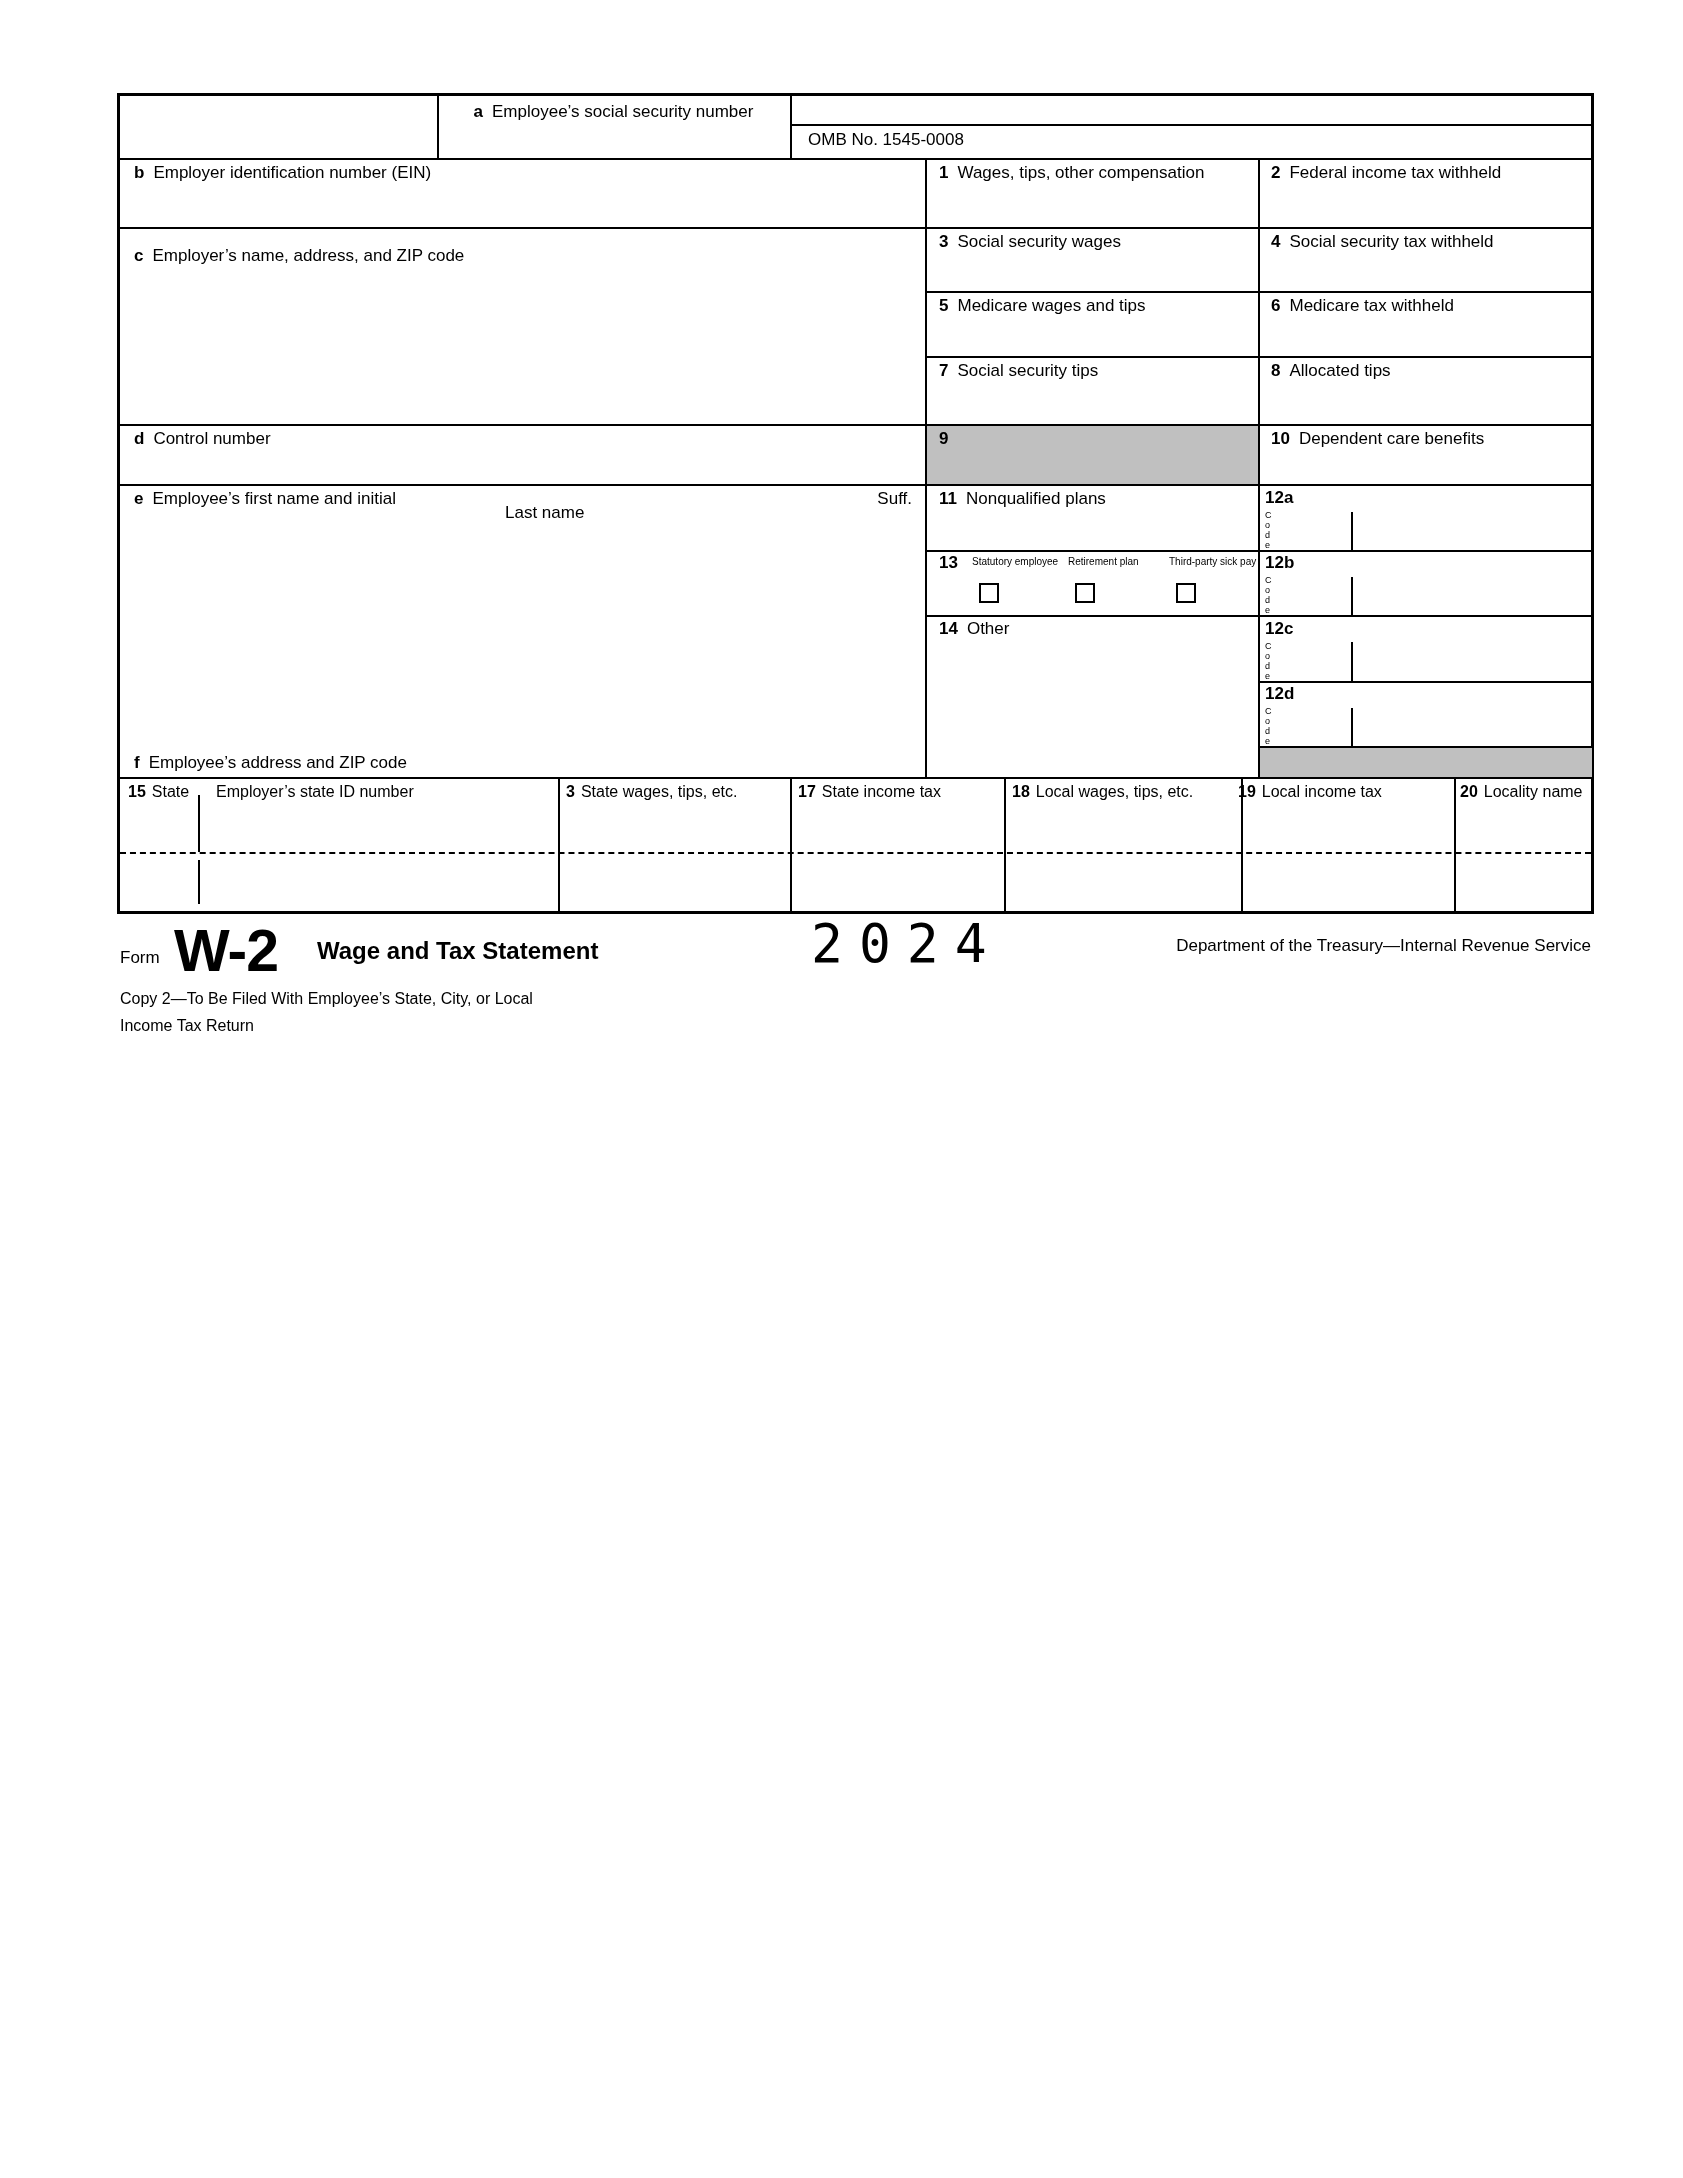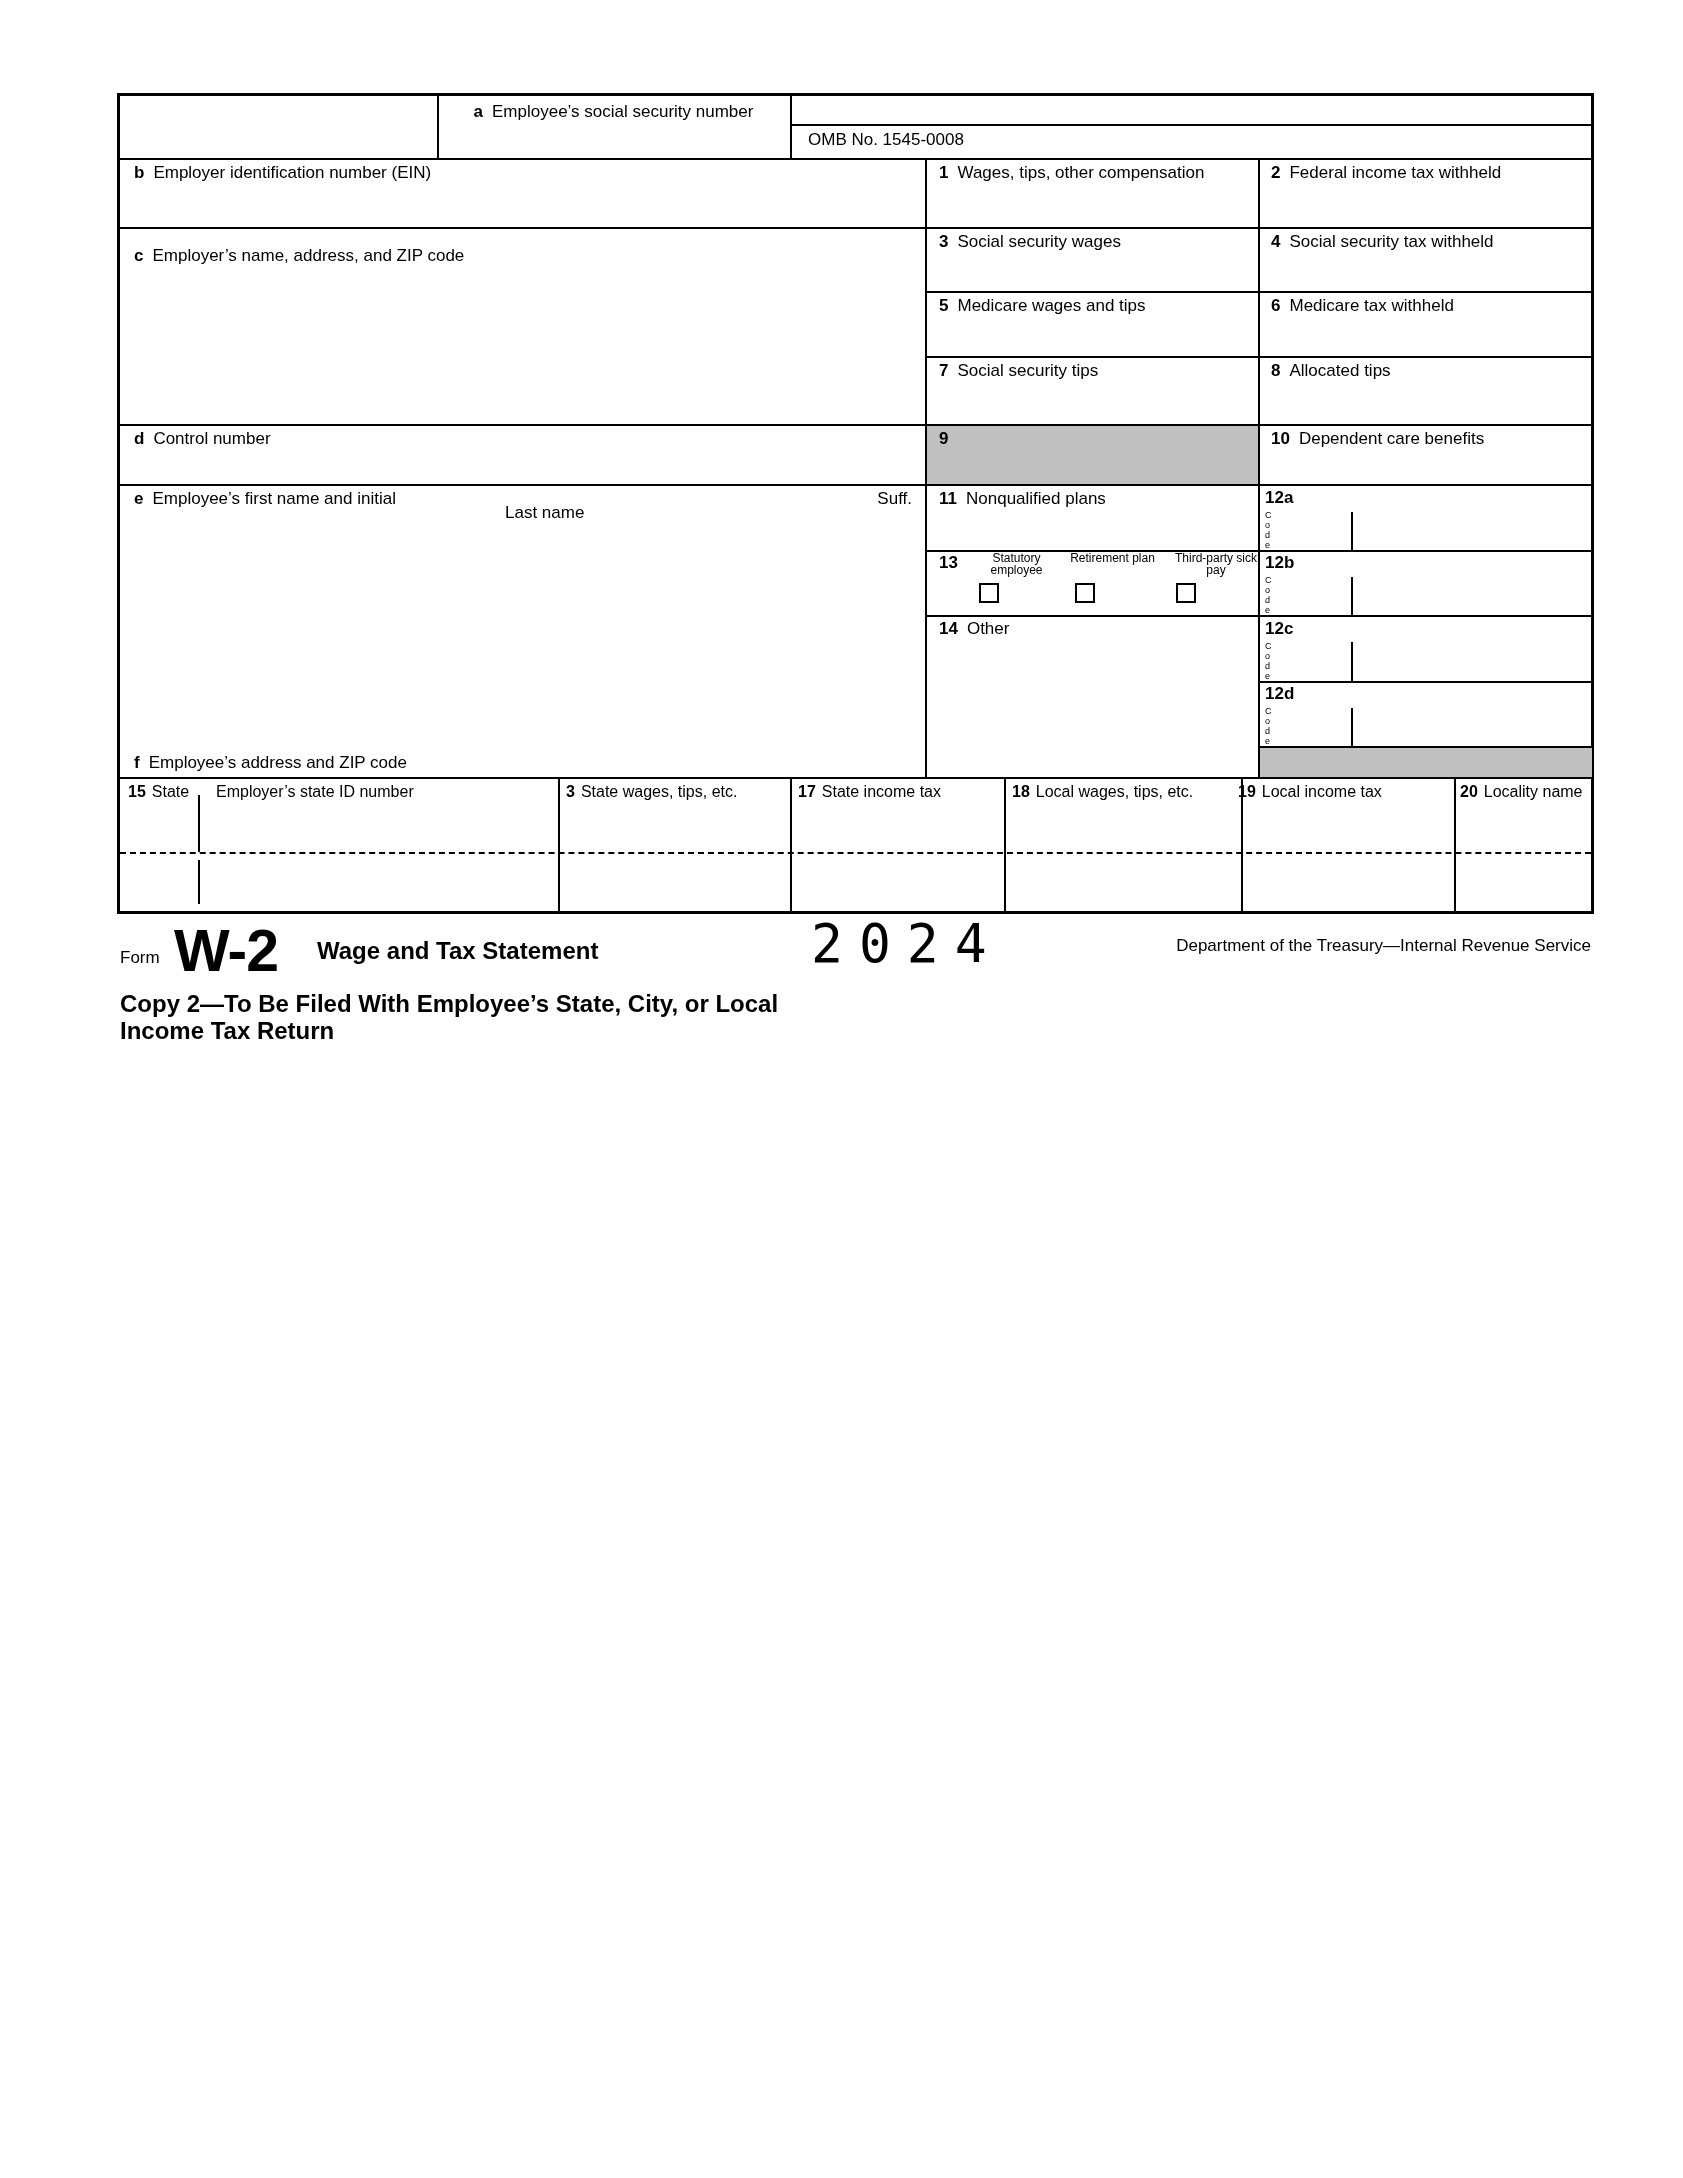--- a/index.html
+++ b/index.html
@@ -15,29 +15,29 @@
   .hline { position:absolute; height:2px; background:var(--line,#000); }
   .hline.dashed { height:0; background:none; border-top:2px dashed var(--line,#000); }
   .vline { position:absolute; width:2px; background:var(--line,#000); }
   .shade { position:absolute; background:var(--shaded,#c0c0c0); }
   .lbl { position:absolute; font-size:17px; line-height:1.15; white-space:nowrap; }
   .lbl .bnum { font-weight:bold; margin-right:9px; }
   .lbl.center { text-align:center; }
   .lbl.right { text-align:right; }
   .st { font-size:16px; }
   .st .bnum { margin-right:6px; }
-  .tiny { font-size:12px; line-height:12px; white-space:normal;text-align:center; }
+  .tiny { font-size:10px; line-height:20px; white-space:normal; }
   .codev { position:absolute; width:9px; font-size:9px; line-height:10px; word-break:break-all; }
   .checkbox { position:absolute; width:20px; height:20px; border:2px solid var(--line,#000); background:#fff; }
   .fw { position:absolute; left:96px; top:948px; font-size:17px; }
   .w2 { position:absolute; left:150px; top:917px; font-size:59px; font-weight:bold; letter-spacing:-1px; }
   .ftitle { position:absolute; left:293px; top:937px; font-size:24px; font-weight:bold; }
   .year { position:absolute; left:787px; top:913px; font-family:"DejaVu Sans Mono",monospace; font-size:53px; letter-spacing:16px; }
   .dept { position:absolute; left:891px; top:936px; width:676px; font-size:17px; text-align:right; }
-  .copy { position:absolute; left:96px; font-size:24px; font-weight:bold; white-space:nowrap;text-align:right; }
+  .copy { position:absolute; left:96px; font-size:16px; font-weight:normal; white-space:nowrap;text-align:right; }
 </style>
 </head>
 <body>
 
 <div class="sheet">
 
   <div class="form">
 
     <div class="shade" style="left:807px;top:330px;width:331px;height:58px"></div>
     <div class="shade" style="left:1140px;top:652px;width:332px;height:29px"></div>

